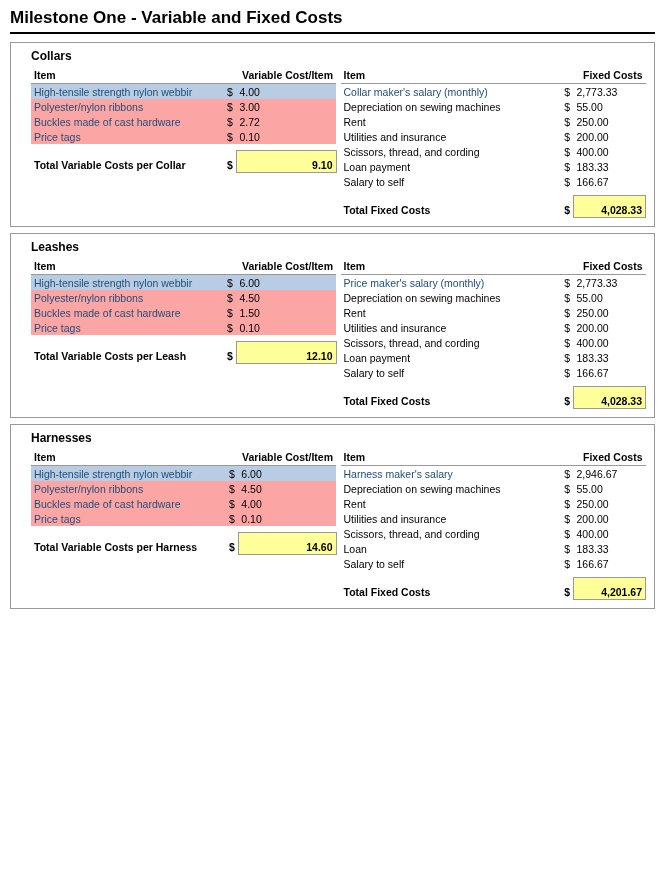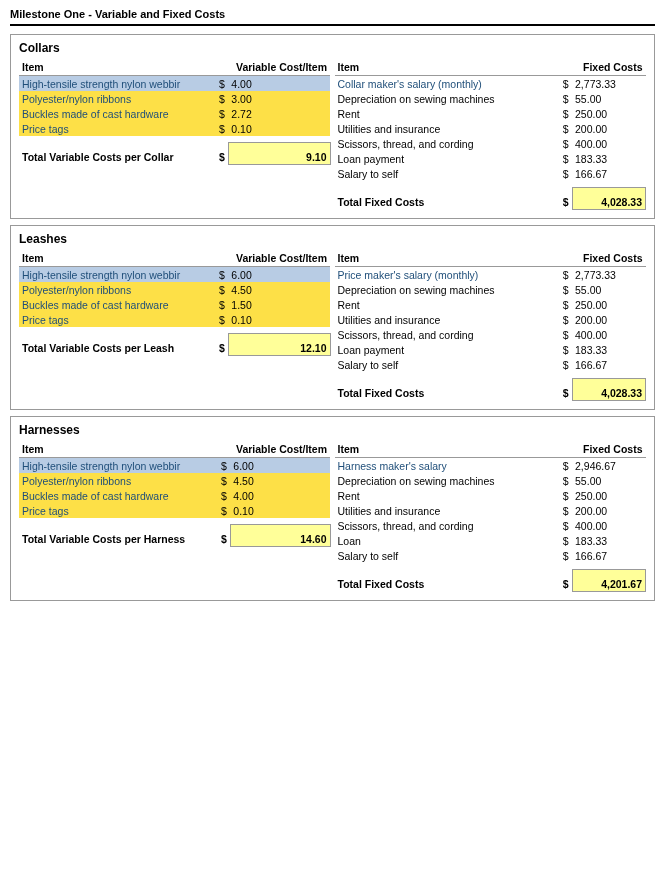--- a/index.html
+++ b/index.html
@@ -9,29 +9,29 @@
       background: #fff;
       color: #000;
       width: 665px;
     }
     .page {
       width: 665px;
       padding: 8px 10px;
     }
     .main-title {
       font-weight: bold;
-      font-size: 11px;
+      font-size: 17px;
       margin-bottom: 8px;
       padding-bottom: 4px;
       border-bottom: 2px solid #000;
     }
     .section {
       border: 1px solid #999;
       margin-bottom: 6px;
-      padding: 6px 8px 8px 8px;
+      padding: 6px 8px 8px 20px;
     }
     .section-title {
       font-weight: bold;
       font-size: 12px;
       margin-bottom: 4px;
     }
     .cost-grid {
       display: grid;
       grid-template-columns: 1fr 1fr;
       gap: 0 4px;
@@ -54,21 +54,21 @@
       padding: 1.5px 3px;
       font-size: 10.5px;
     }
     .cost-table td.num {
       text-align: left;
     }
     .highlight-blue {
       background-color: #b8cce4;
     }
     .highlight-blue-light {
-      background-color: #fde047;
+      background-color: #fca5a5;
     }
     .item-blue {
       color: #1f4e79;
     }
     .total-row td {
       font-weight: bold;
       padding-top: 8px;
     }
     .total-val {
       background-color: #ffff99;

